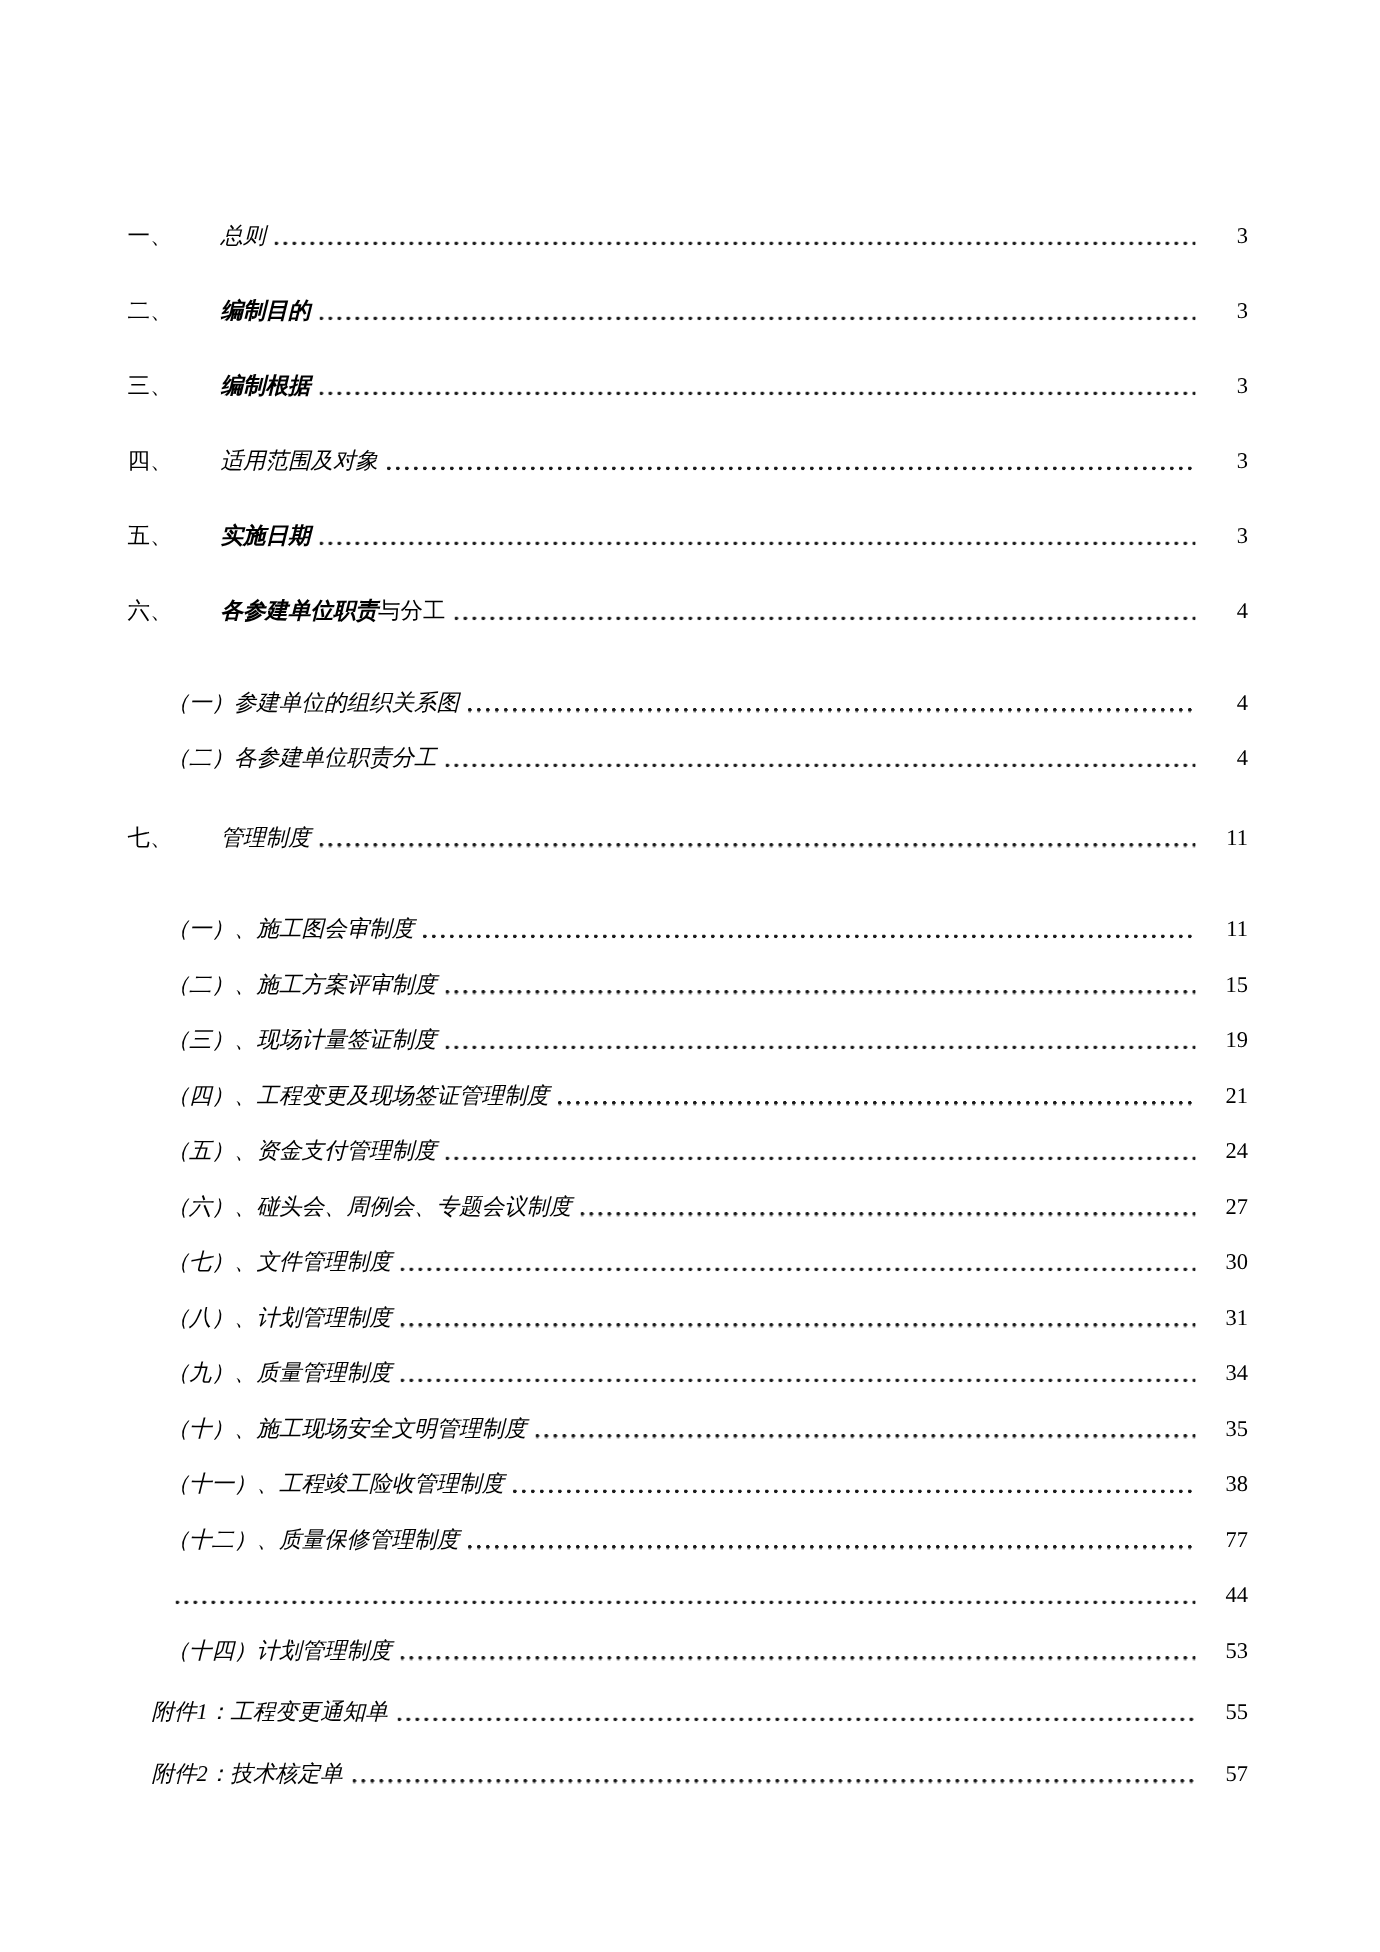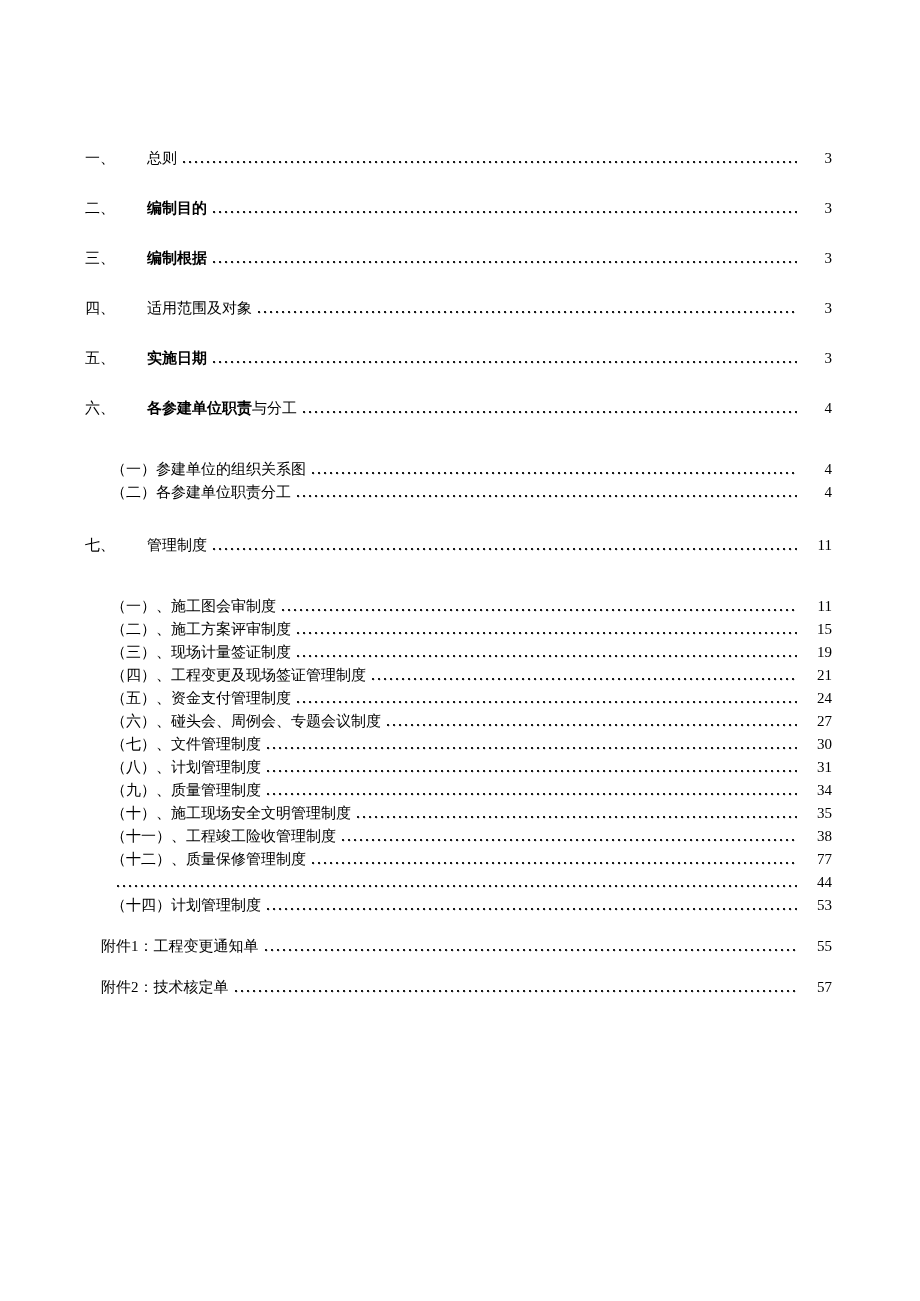--- a/index.html
+++ b/index.html
@@ -22,31 +22,31 @@
     padding: 148px 88px 0 85px;
   }
   .row {
     display: flex;
     align-items: flex-end;
     font-size: 15px;
     line-height: 20px;
     white-space: nowrap;
   }
   .lv0 { margin-top: 30px; }
-  .lv1 { margin-top: 3px; padding-left: 26px; }
+  .lv1 { margin-top: 17px; padding-left: 26px; }
   .attach { margin-top: 21px; padding-left: 16px; justify-content: center; }
   .first { margin-top: 0; }
   .sub-start { margin-top: 41px; }
   .section-start { margin-top: 33px; }
   .num {
     display: inline-block;
     width: 62px;
     flex: 0 0 62px;
   }
-  .title { flex: 0 0 auto; }
+  .title { flex: 0 0 auto; font-style: italic; }
   .bold { font-weight: bold; text-align: center; }
   .suffix { flex: 0 0 auto; }
   .dots {
     flex: 1 1 auto;
     height: 3px;
     margin: 0 5px 4px 6px;
     background-image: radial-gradient(circle at 1.2px 1.2px, #1a1a1a 1.1px, transparent 1.4px);
     background-size: 6px 3px;
     background-repeat: repeat-x;
     background-position: left bottom;

